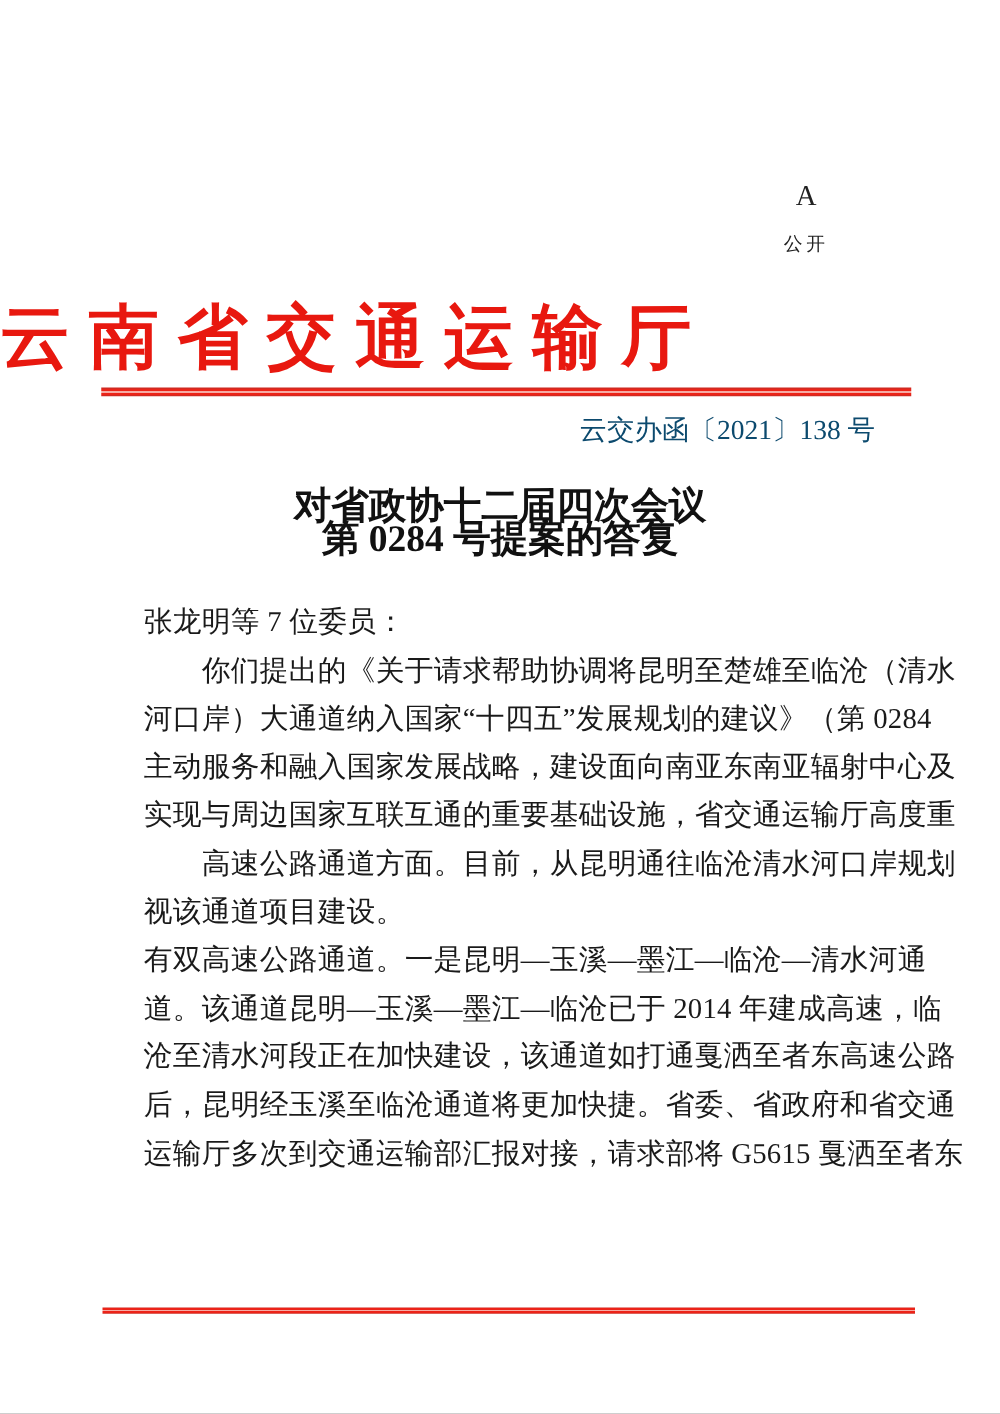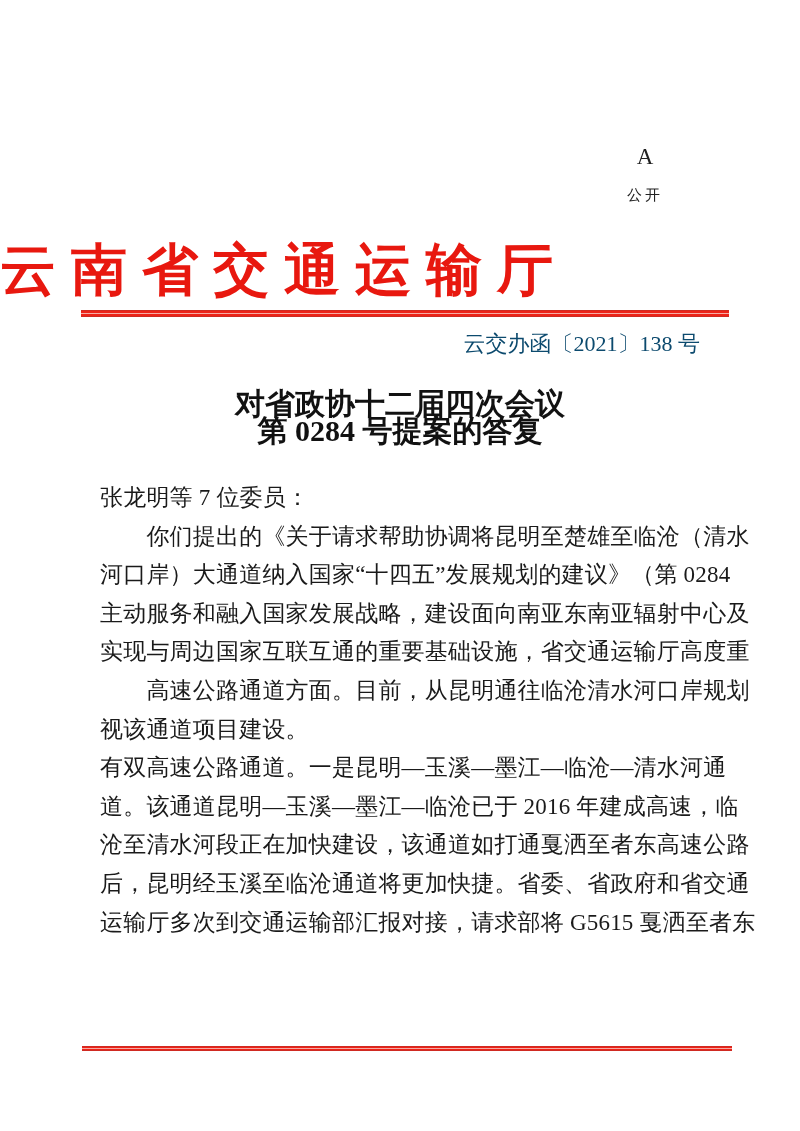--- a/index.html
+++ b/index.html
@@ -98,20 +98,21 @@
     width: 610px;
     color: #1a1a1a;
   }
   .body-line {
     height: 38.6px;
     line-height: 38.6px;
     font-size: 23px;
     letter-spacing: 0.2px;
     white-space: pre;
     overflow: visible;
+    margin-left: 15px;
   }
 </style>
 </head>
 <body>
 
 <div class="page">
 
   <div class="classification-grade">A</div>
 
   <div class="publicity-mark">公开</div>
@@ -128,21 +129,21 @@
 
   <div class="doc-body">
     <div class="body-line">张龙明等 7 位委员：</div>
     <div class="body-line">　　你们提出的《关于请求帮助协调将昆明至楚雄至临沧（清水</div>
     <div class="body-line">河口岸）大通道纳入国家“十四五”发展规划的建议》（第 0284</div>
     <div class="body-line">主动服务和融入国家发展战略，建设面向南亚东南亚辐射中心及</div>
     <div class="body-line">实现与周边国家互联互通的重要基础设施，省交通运输厅高度重</div>
     <div class="body-line">　　高速公路通道方面。目前，从昆明通往临沧清水河口岸规划</div>
     <div class="body-line">视该通道项目建设。</div>
     <div class="body-line">有双高速公路通道。一是昆明—玉溪—墨江—临沧—清水河通</div>
-    <div class="body-line">道。该通道昆明—玉溪—墨江—临沧已于 2016 年建成高速，临</div>
+    <div class="body-line">道。该通道昆明—玉溪—墨江—临沧已于 2014 年建成高速，临</div>
     <div class="body-line">沧至清水河段正在加快建设，该通道如打通戛洒至者东高速公路</div>
     <div class="body-line">后，昆明经玉溪至临沧通道将更加快捷。省委、省政府和省交通</div>
     <div class="body-line">运输厅多次到交通运输部汇报对接，请求部将 G5615 戛洒至者东</div>
   </div>
 
   <div class="rule footer-rule"></div>
 
 </div>
 
 </body></html>

